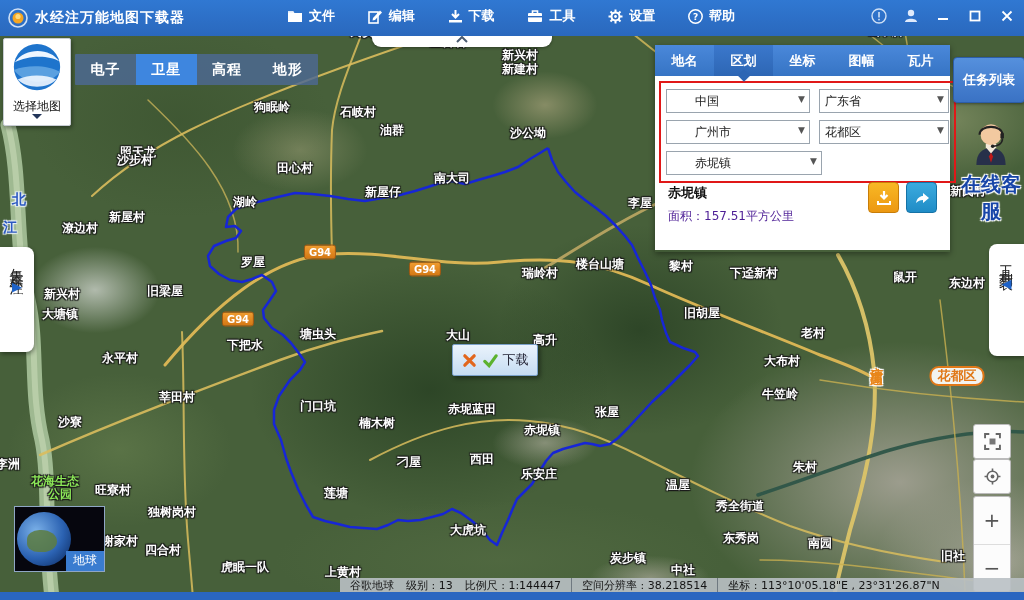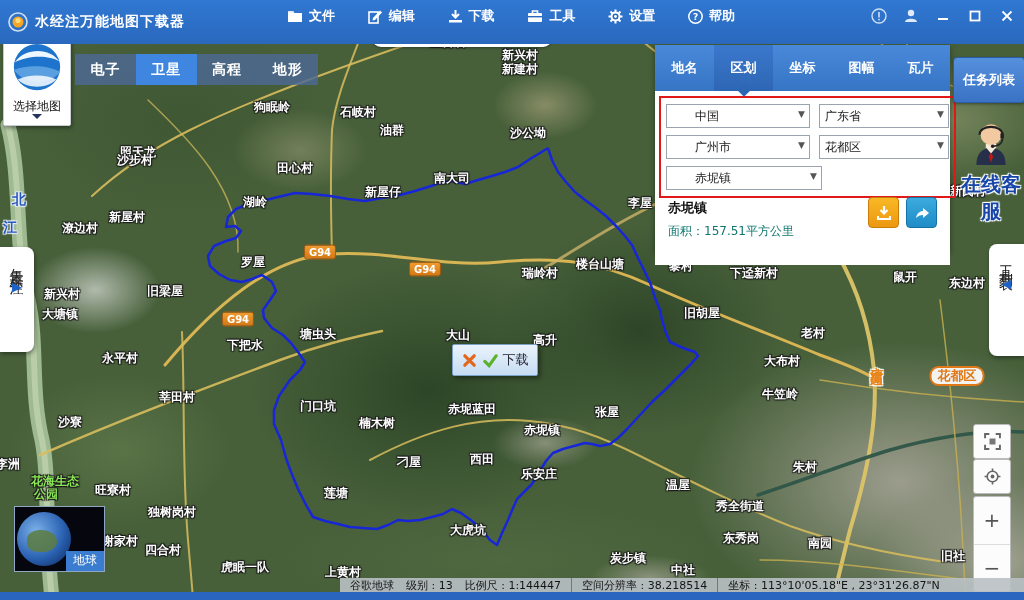--- a/index.html
+++ b/index.html
@@ -1,19 +1,19 @@
 <!DOCTYPE html>
 <html><head>
 <meta charset="utf-8">
 <style>
   html,body{margin:0;padding:0;background:#222;}
   .stage{position:relative;width:1024px;height:600px;overflow:hidden;
     font-family:"DejaVu Sans","Liberation Sans",sans-serif;user-select:none;}
   
-  .titlebar{position:absolute;left:0;top:0;width:1024px;height:44px;
+  .titlebar{position:absolute;left:0;top:0;width:1024px;height:36px;
     background:linear-gradient(#3078d2,#2a68bd);display:flex;align-items:center;z-index:60;}
   .app-icon{width:20px;height:20px;margin-left:8px;}
   .app-title{color:#fff;font-size:14px;font-weight:bold;margin-left:7px;letter-spacing:1px;}
   .menubar{position:absolute;left:283px;top:0;width:456px;height:32px;display:flex;
     justify-content:space-between;align-items:center;}
   .menu-item{display:flex;align-items:center;gap:6px;color:#fff;font-size:13px;font-weight:bold;
     height:32px;padding:0 4px;cursor:pointer;}
   .winctrl{position:absolute;right:8px;top:0;height:32px;display:flex;align-items:center;gap:14px;}
   .winctrl span{display:inline-flex;align-items:center;justify-content:center;width:18px;height:18px;}
   
@@ -60,37 +60,37 @@
   .maptab{flex:1;display:flex;align-items:center;justify-content:center;color:#fff;
     font-size:14px;font-weight:bold;letter-spacing:1px;cursor:pointer;}
   .maptab.active{background:#3e86df;}
   
   .top-handle{position:absolute;left:372px;top:32px;width:180px;height:15px;background:#fff;
     border-radius:0 0 9px 9px;z-index:5;display:flex;align-items:center;justify-content:center;
     box-shadow:0 1px 3px rgba(0,0,0,.35);cursor:pointer;}
   
   .rpanel{position:absolute;left:655px;top:45px;width:295px;height:207px;z-index:5;
     box-shadow:0 2px 6px rgba(0,0,0,.4);}
-  .rtabs{height:46px;display:flex;background:linear-gradient(#4a88da,#3674c4);}
+  .rtabs{height:31px;display:flex;background:linear-gradient(#4a88da,#3674c4);}
   .rtab{flex:1;display:flex;align-items:center;justify-content:center;color:#fff;font-size:13px;
     font-weight:bold;cursor:pointer;position:relative;}
   .rtab.active{background:linear-gradient(#3b78cc,#2d66b4);}
   .rtab.active::after{content:"";position:absolute;left:50%;bottom:-4px;width:9px;height:9px;
     background:#2d66b4;transform:translateX(-50%) rotate(45deg);z-index:7;}
   .rbody{height:174px;background:#fff;position:relative;}
   .redbox{position:absolute;left:4px;top:5px;width:283px;height:92px;border:2px solid #e01818;
     padding:6px 5px 0 5px;}
   .selrow{display:flex;gap:9px;margin-bottom:7px;}
   .sel{height:22px;background:#fff;border:1px solid #9aa4ae;display:flex;align-items:center;
     font-size:12px;color:#222;padding-left:5px;position:relative;cursor:pointer;}
   .sel .sel-arrow{position:absolute;right:4px;top:4px;font-size:9px;color:#555;}
   .sel.w1{width:126px;padding-left:28px;}.sel.w2{width:136px;}
   .rinfo{position:absolute;left:13px;top:108px;}
   .rinfo .nm{font-size:13px;font-weight:bold;color:#111;}
-  .rinfo .ar{font-size:12px;color:#0f766e;margin-top:6px;}
+  .rinfo .ar{font-size:12px;color:#4c1d95;margin-top:6px;}
   .rbtns{position:absolute;right:13px;top:106px;display:flex;gap:7px;}
   .sqbtn{width:29px;height:29px;border-radius:4px;display:flex;align-items:center;justify-content:center;cursor:pointer;}
   .sqbtn.dl{background:linear-gradient(#f8b825,#ec9811);border:1px solid #c87d08;}
   .sqbtn.sh{background:linear-gradient(#3cabdf,#1f8cc6);border:1px solid #1572a6;}
   
   .task-btn{position:absolute;left:953px;top:57px;width:70px;height:44px;border-radius:4px;z-index:5;
     background:linear-gradient(#5590dd,#3a72c4);border:1px solid #2c5da8;color:#fff;font-size:13px;
     font-weight:bold;display:flex;align-items:center;justify-content:center;cursor:pointer;
     box-shadow:0 1px 3px rgba(0,0,0,.4);}
   .service{position:absolute;left:960px;top:118px;width:62px;height:72px;z-index:5;text-align:center;cursor:pointer;}
@@ -171,21 +171,21 @@
       <span class="mlabel " style="left: 886px; top: 31px;">山子脚</span>
       <span class="mlabel " style="left: 528px; top: 133px;">沙公坳</span>
       <span class="mlabel " style="left: 358px; top: 112px;">石岐村</span>
       <span class="mlabel " style="left: 392px; top: 130px;">油群</span>
       <span class="mlabel " style="left: 272px; top: 107px;">狗眠岭</span>
       <span class="mlabel " style="left: 138px; top: 121px; margin-top: 31px;">照天龙</span>
       <span class="mlabel " style="left: 135px; top: 160px;">沙步村</span>
       <span class="mlabel " style="left: 295px; top: 168px;">田心村</span>
       <span class="mlabel " style="left: 383px; top: 192px;">新屋仔</span>
       <span class="mlabel " style="left: 452px; top: 178px;">南大司</span>
-      <span class="mlabel " style="left: 245px; top: 202px; margin-left: 10px;">湖岭</span>
+      <span class="mlabel " style="left: 245px; top: 202px;">湖岭</span>
       <span class="mlabel " style="left: 127px; top: 217px;">新屋村</span>
       <span class="mlabel " style="left: 80px; top: 228px;">潦边村</span>
       <span class="mlabel river" style="left: 19px; top: 200px;">北</span>
       <span class="mlabel river" style="left: 10px; top: 228px;">江</span>
       <span class="mlabel " style="left: 640px; top: 203px;">李屋</span>
       <span class="mlabel " style="left: 968px; top: 191px;">新氏村</span>
       <span class="mlabel " style="left: 253px; top: 262px;">罗屋</span>
       <span class="mlabel " style="left: 165px; top: 291px;">旧梁屋</span>
       <span class="mlabel " style="left: 62px; top: 294px;">新兴村</span>
       <span class="mlabel " style="left: 60px; top: 314px;">大塘镇</span>
@@ -209,21 +209,21 @@
       <span class="mlabel " style="left: 377px; top: 423px;">楠木树</span>
       <span class="mlabel " style="left: 472px; top: 409px;">赤坭蓝田</span>
       <span class="mlabel " style="left: 542px; top: 430px;">赤坭镇</span>
       <span class="mlabel " style="left: 600px; top: 412px; padding-left: 14px;">张屋</span>
       <span class="mlabel " style="left: 409px; top: 462px;">刁屋</span>
       <span class="mlabel " style="left: 482px; top: 459px;">西田</span>
       <span class="mlabel " style="left: 539px; top: 474px;">乐安庄</span>
       <span class="mlabel " style="left: 70px; top: 422px;">沙寮</span>
       <span class="mlabel " style="left: 8px; top: 464px;">李洲</span>
       <span class="mlabel park" style="left: 55px; top: 481px;">花海生态</span>
-      <span class="mlabel park" style="left: 46px; top: 494px;">公园</span>
+      <span class="mlabel park" style="left: 60px; top: 494px;">公园</span>
       <span class="mlabel " style="left: 113px; top: 490px;">旺寮村</span>
       <span class="mlabel " style="left: 336px; top: 493px;">莲塘</span>
       <span class="mlabel " style="left: 172px; top: 512px;">独树岗村</span>
       <span class="mlabel " style="left: 120px; top: 541px;">谢家村</span>
       <span class="mlabel " style="left: 163px; top: 550px;">四合村</span>
       <span class="mlabel " style="left: 245px; top: 567px;">虎眠一队</span>
       <span class="mlabel " style="left: 343px; top: 572px;">上黄村</span>
       <span class="mlabel " style="left: 468px; top: 530px;">大虎坑</span>
       <span class="mlabel " style="left: 678px; top: 485px;">温屋</span>
       <span class="mlabel " style="left: 740px; top: 506px;">秀全街道</span>

